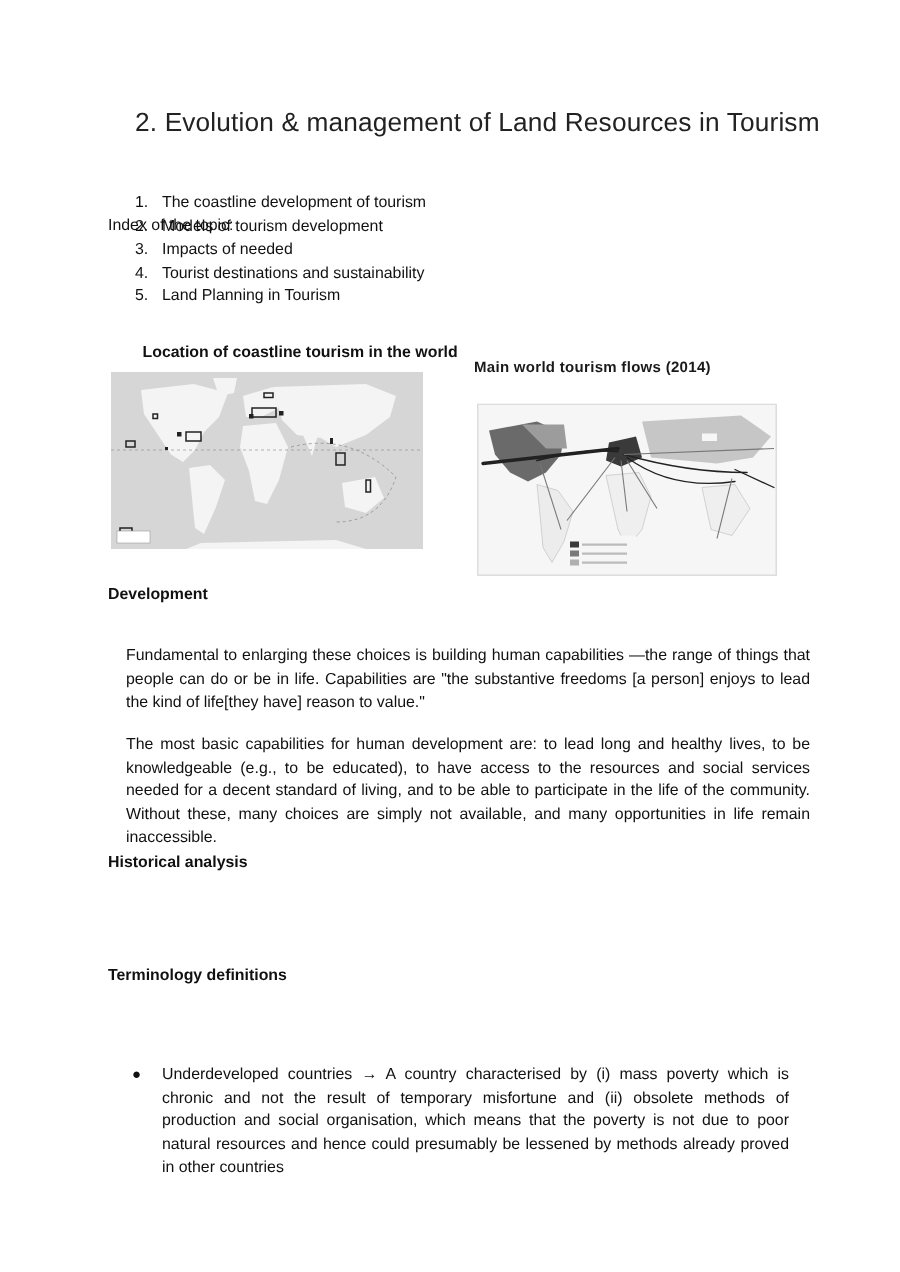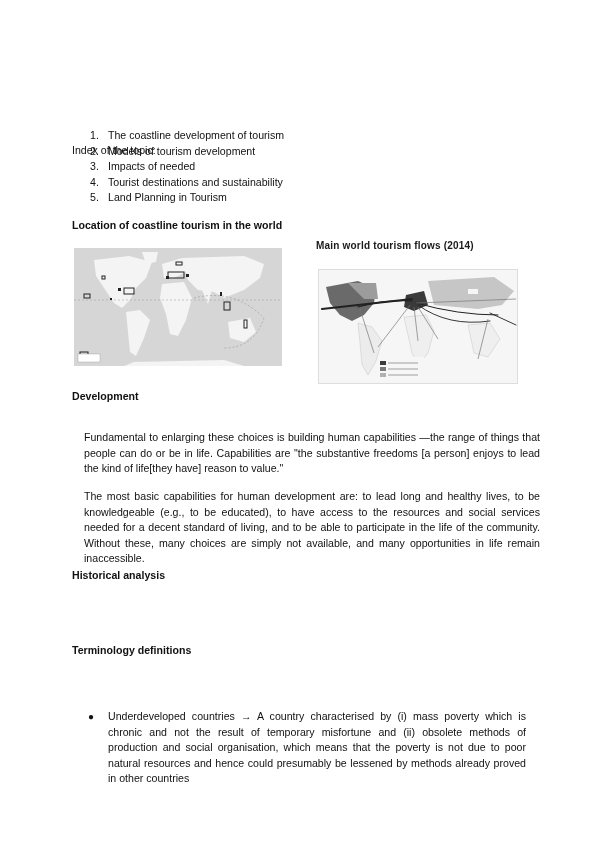--- a/index.html
+++ b/index.html
@@ -22,20 +22,21 @@
   .bullet-wrap { position: absolute; left: 88px; top: 680px; width: 440px; display: flex; }
   .bullet-dot { width: 20px; flex: 0 0 20px; font-size: 10px; line-height: 15.5px; }
   .bullet-body { width: 418px; text-align: justify; }
   .bold { font-weight: normal; }
 </style>
 </head>
 <body>
 
 <div class="page">
 
+  <h1 class="title">2. Evolution &amp; management of Land Resources in Tourism</h1>
 
   <div class="txt index-label">Index of the topic:</div>
   <ol class="txt index-list">
     <li>
         <span class="num">1.</span>
         <span>The coastline development of tourism</span>
       </li>
     <li>
         <span class="num">2.</span>
         <span>Models of tourism development</span>
@@ -47,21 +48,21 @@
     <li>
         <span class="num">4.</span>
         <span>Tourist destinations and sustainability</span>
       </li>
     <li>
         <span class="num">5.</span>
         <span>Land Planning in Tourism</span>
       </li>
   </ol>
 
-  <h2 class="h" style="top:219px;">Location of coastline tourism in the world</h2>
+  <h2 class="h" style="top:229px;margin-left:23px;">Location of coastline tourism in the world</h2>
 
   <svg class="map1" viewBox="0 0 208 118">
     <rect x="0" y="0" width="208" height="118" fill="#d6d6d6"></rect>
 
     <path d="M20,12 L55,8 L78,14 L72,30 L62,40 L56,52 L48,60 L40,55 L30,40 L22,28 Z" fill="#f4f4f4"></path>
 
     <path d="M68,4 L84,4 L82,14 L72,16 Z" fill="#f4f4f4"></path>
 
     <path d="M52,64 L66,62 L76,72 L70,90 L62,108 L56,104 L54,84 Z" fill="#f4f4f4"></path>
 

